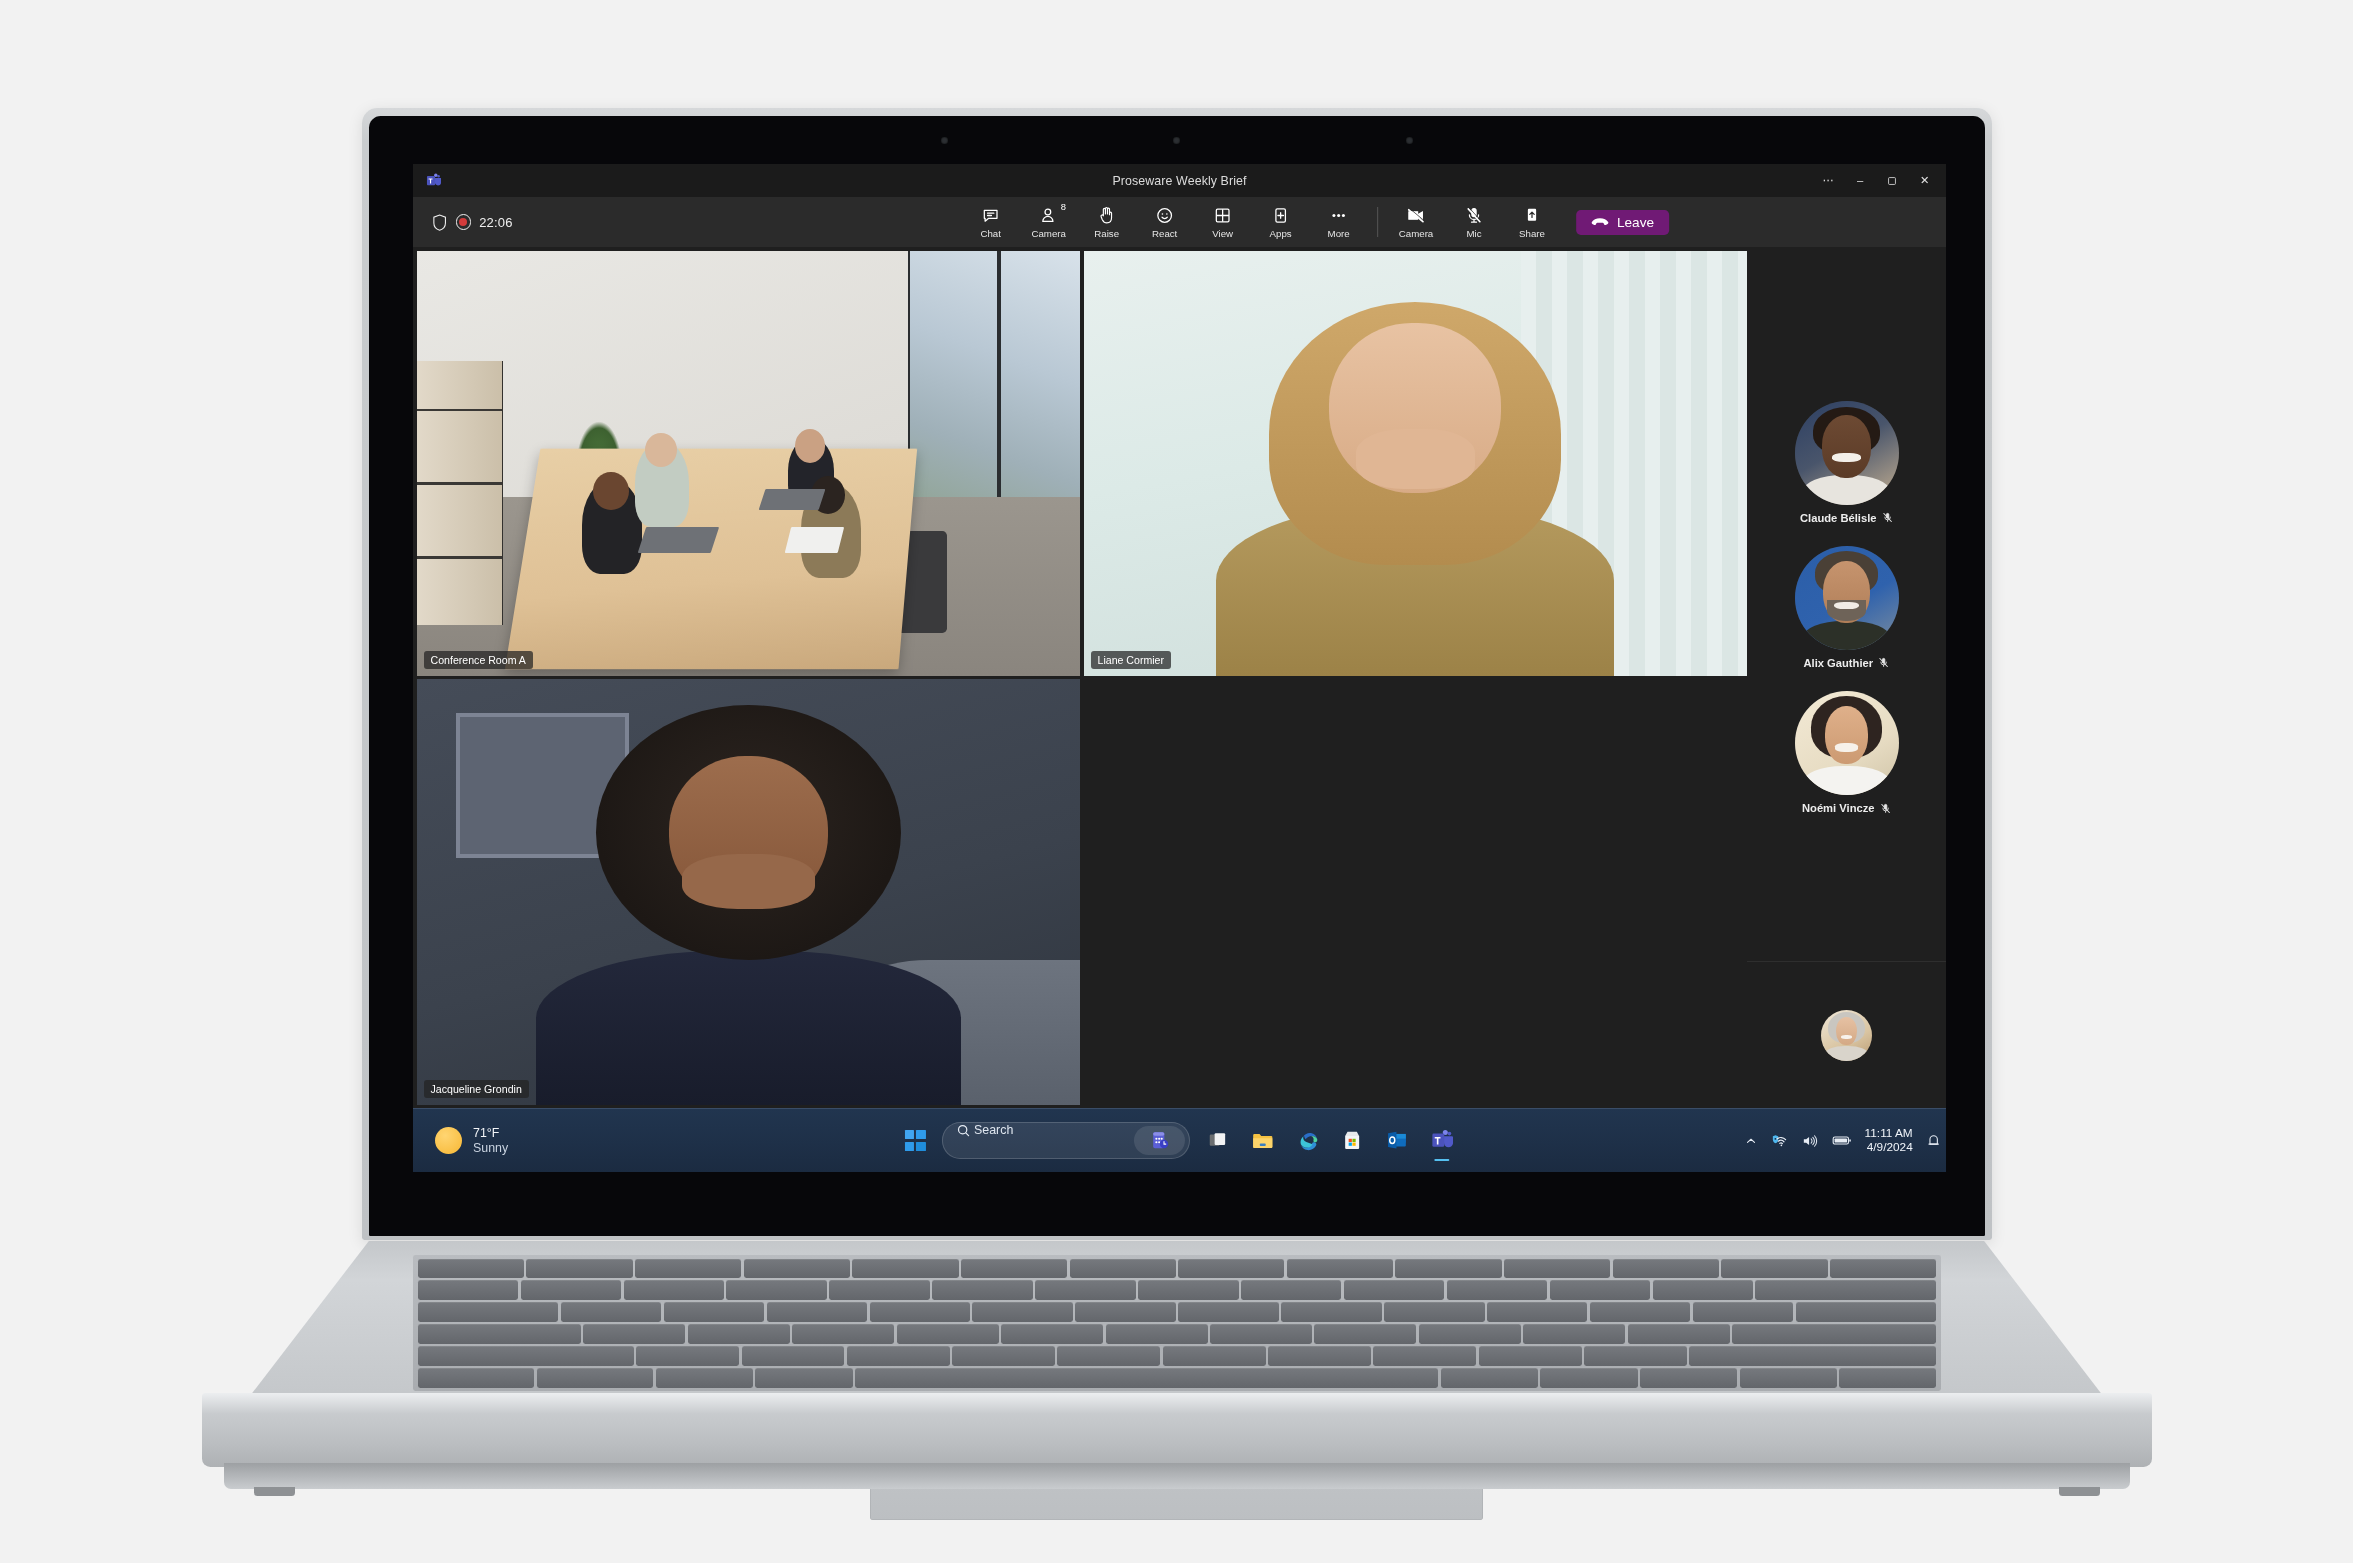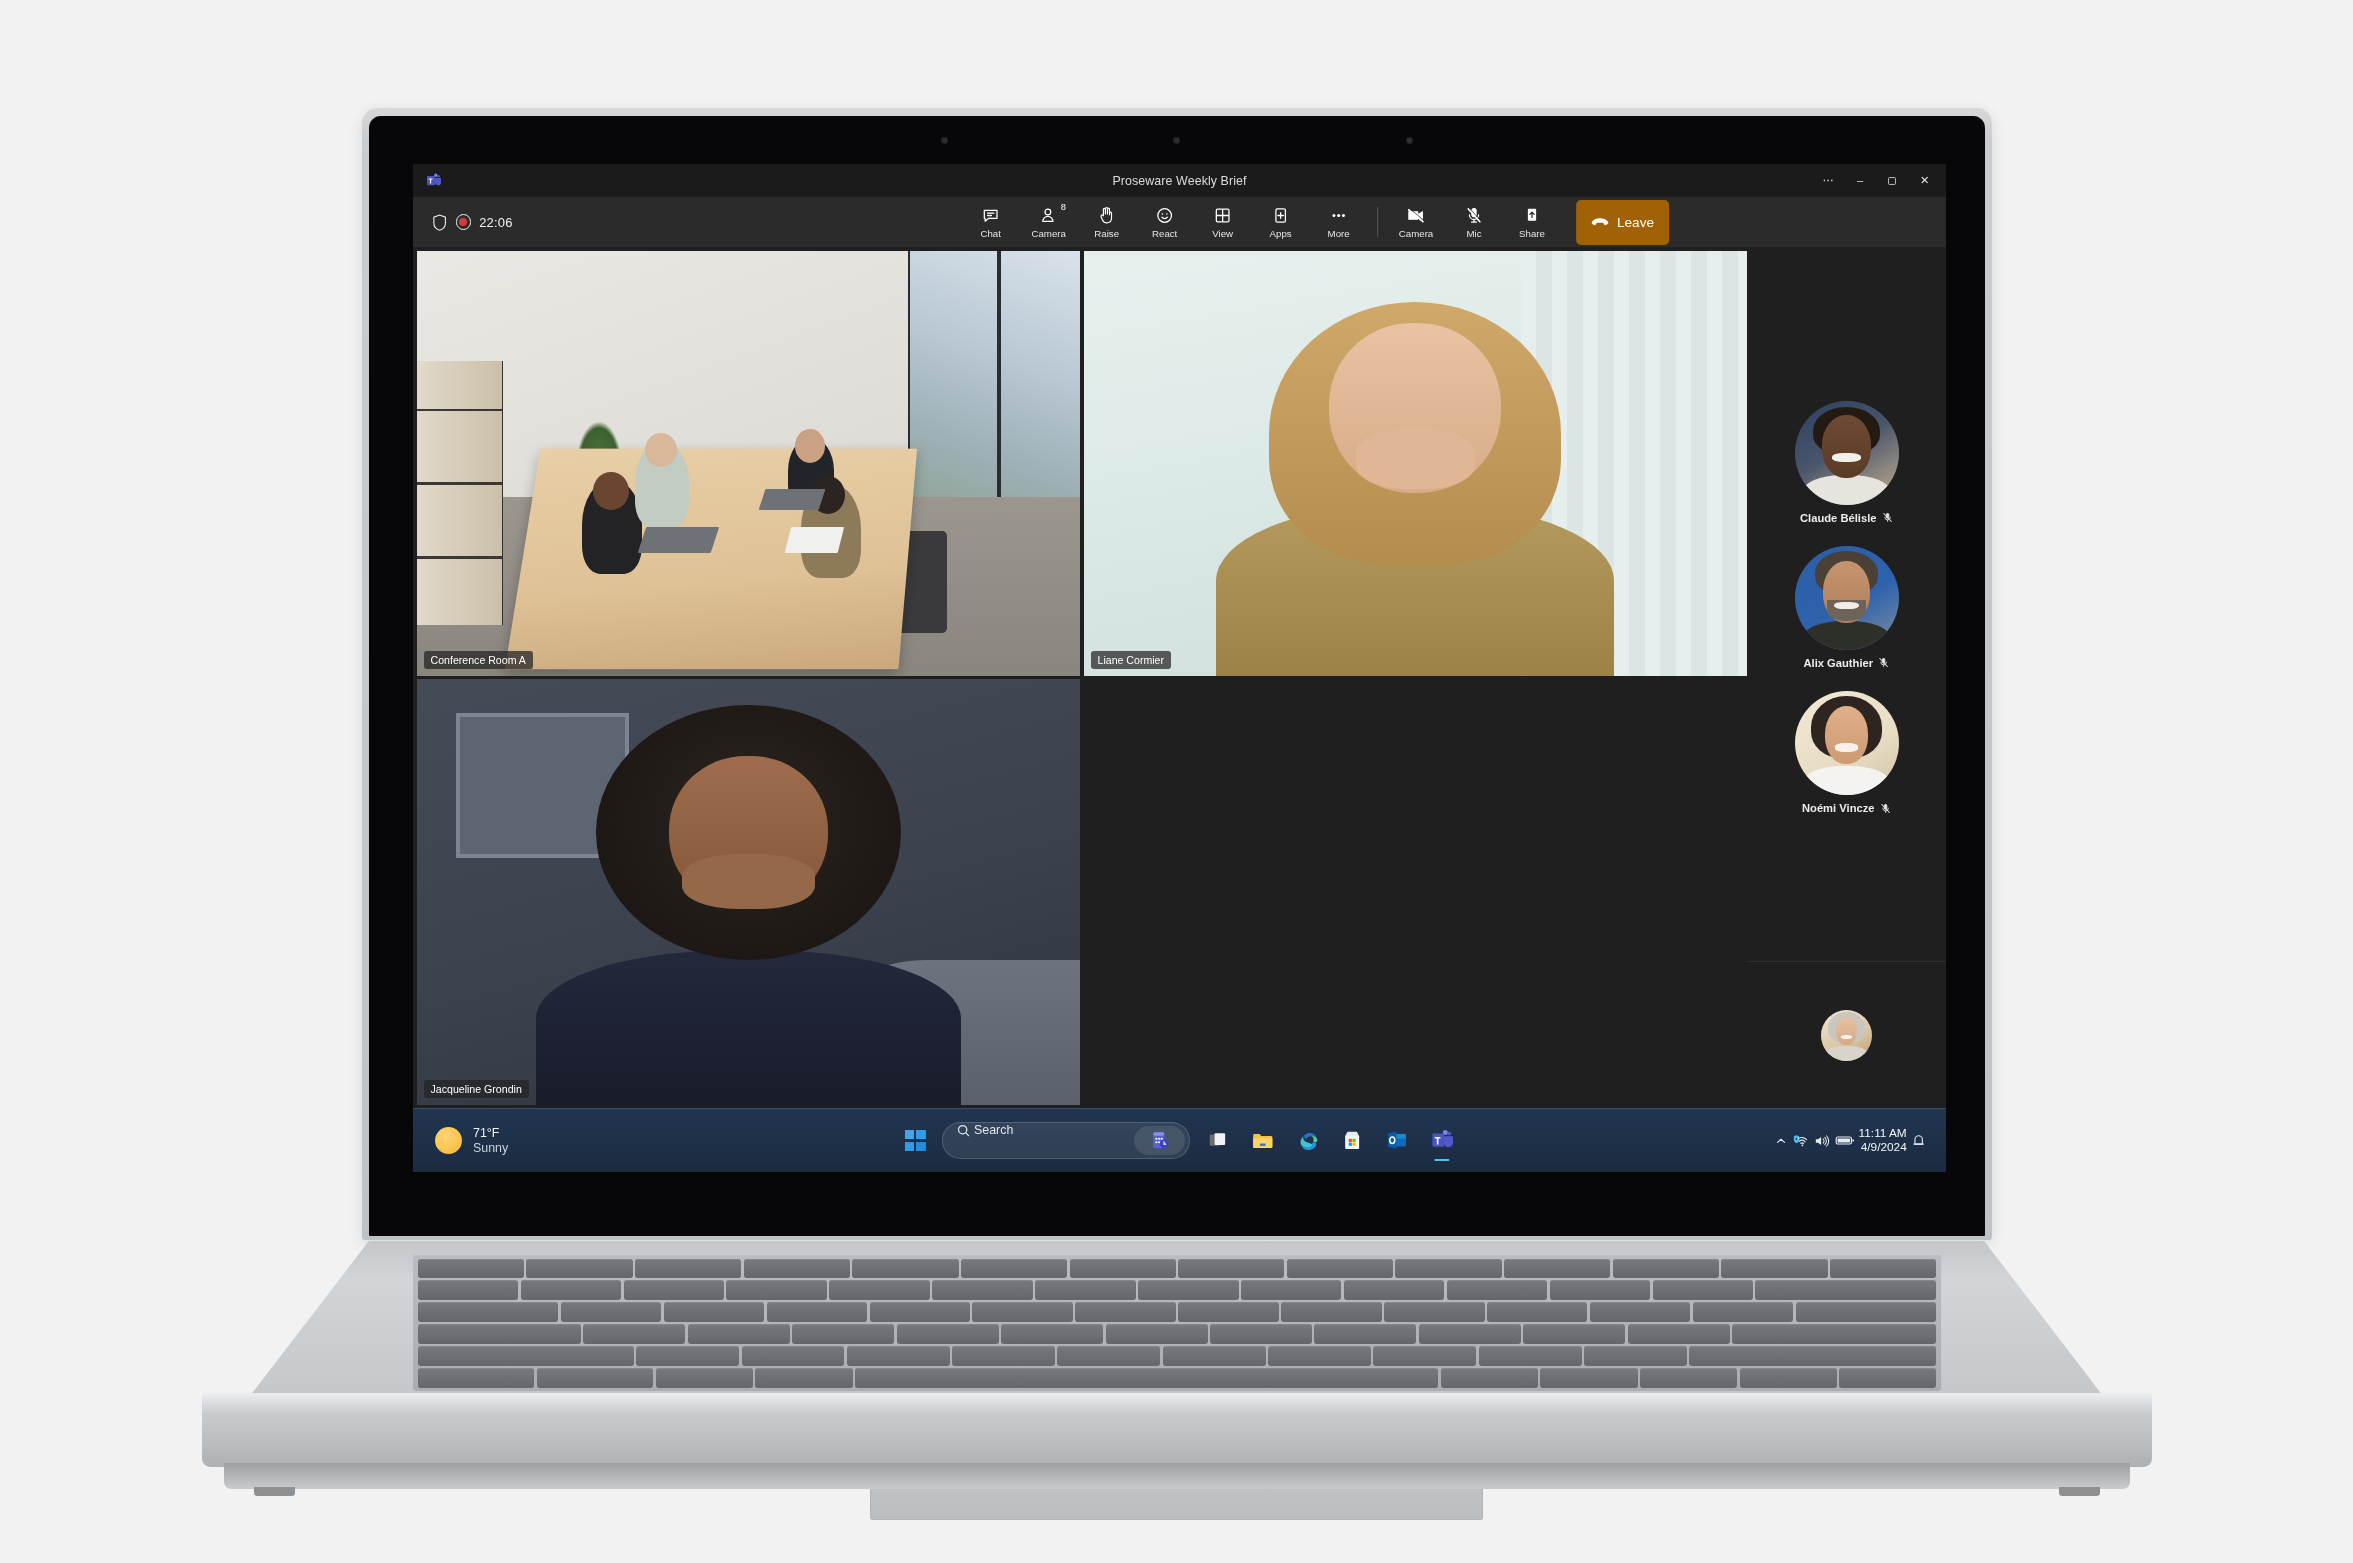--- a/index.html
+++ b/index.html
@@ -50,21 +50,21 @@
   #rec-dot i { width:8.3px;height:8.3px;border-radius:50%;background:#d33b3b;display:block;}
   #elapsed { color:#f0f0f0; font-size:13px; letter-spacing:0.2px; }
 
   #toolbar-center { position:absolute; left:50%; transform:translateX(-50%); margin-left:136px;
     display:flex; align-items:center; gap:0px; }
   .tb-item { width:58px; height:44px; display:flex; flex-direction:column; align-items:center; justify-content:center; gap:2.9px; position:relative; }
   .tb-ico { height:20px; display:flex; align-items:flex-end; justify-content:center; color:#fff; position:relative;}
   .tb-lbl { color:#e6e6e6; font-size:9.7px; }
   .tb-sep { width:0.6px; height:29.5px; background:#565656; margin:0 9.4px; }
   #people-badge { position:absolute; right:11.8px; top:1.2px; color:#fff; font-size:9.4px; }
-  #leave-btn { margin-left:15.3px; height:45px; padding:0 15.3px; background:#a16207; border-radius:4.7px;
+  #leave-btn { margin-left:15.3px; height:25px; padding:0 15.3px; background:#701a75; border-radius:4.7px;
     display:flex; align-items:center; gap:7.7px; color:#fff; font-size:13.6px; }
 
   
   #stage { flex:1; display:flex; background:#1f1f1f; min-height:0; }
   #grid { flex:1; display:grid; grid-template-columns:1fr 1fr; grid-template-rows:1fr 1fr;
     gap:3.5px; padding:3.5px 0 3.5px 3.5px; min-width:0; }
   .tile { position:relative; overflow:hidden; background:#111; }
   .tile.active { outline:1.8px solid #9e9ef0; outline-offset:-1.8px; }
   .tile-name { position:absolute; left:7px; bottom:6.5px; background:rgba(35,35,35,.72);
     color:#fff; font-size:10.6px; padding:2.9px 7px 3.5px; border-radius:2.9px; white-space:nowrap; }
@@ -162,21 +162,21 @@
     border:0.6px solid rgba(255,255,255,.16); border-radius:18.3px; display:flex; align-items:flex-start;
     padding-left:13px; gap:3px; position:relative; }
   #search-ph { color:#dfe6ef; font-size:12.4px; }
   #search-widget{position:absolute;right:3.5px;top:2.9px;width:51px;height:29.5px;border-radius:14.7px;
     background:rgba(255,255,255,.10);display:flex;align-items:center;justify-content:center;}
 
   .tb-app{width:33px;height:33px;display:flex;align-items:center;justify-content:center;position:relative;border-radius:3.5px;}
   .tb-app.active::after{content:"";position:absolute;bottom:-4.1px;left:50%;transform:translateX(-50%);
     width:15.3px;height:2.4px;border-radius:1.2px;background:#55c0f0;}
 
-  #tray{position:absolute;right:20px;display:flex;align-items:center;gap:4px;}
+  #tray{position:absolute;right:5px;display:flex;align-items:center;gap:13px;}
   .tray-ico{color:#e6ecf4;display:flex;align-items:center;}
   #clock{display:flex;flex-direction:column;align-items:flex-end;line-height:1.18;}
   #clock span{color:#f0f4f9;font-size:11.8px;}
 
   
   #base-top { position:absolute; left:233px; top:1241px; width:1887px; height:177px;
     background:linear-gradient(180deg,#c4c7ca 0%,#d2d5d8 22%,#c2c5c8 100%);
     clip-path: polygon(7.2% 0%, 92.8% 0%, 100% 100%, 0% 100%); }
   #keyboard-well { position:absolute; left:413px; top:1255px; width:1528px; height:136px;
     background:linear-gradient(180deg,#b9bcc0 0%,#a9acb0 100%); border-radius:2.4px; }

